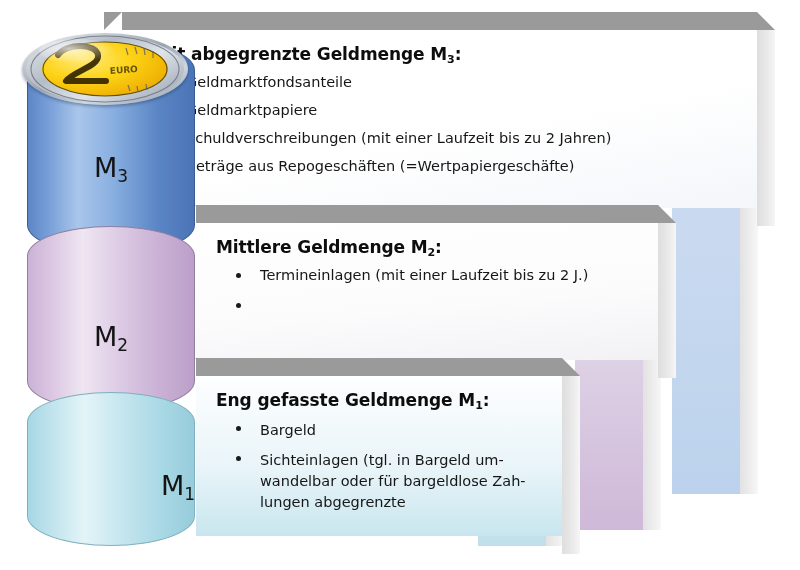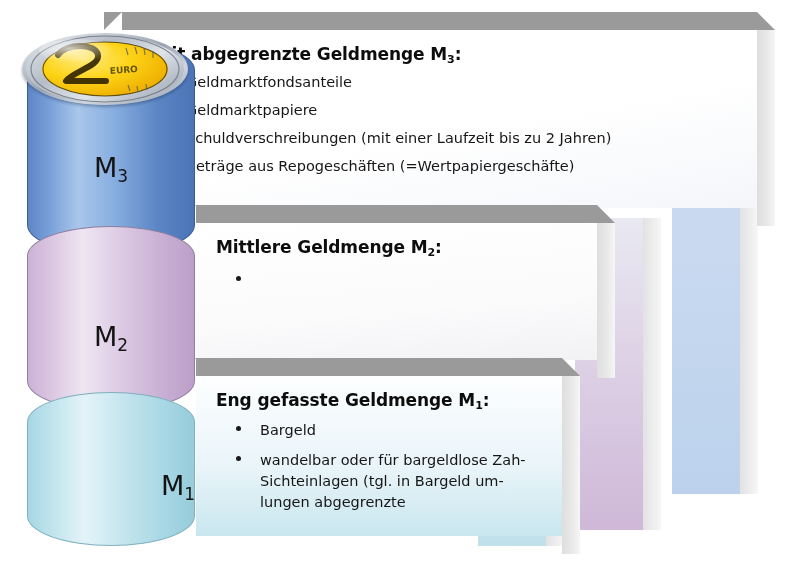--- a/index.html
+++ b/index.html
@@ -33,21 +33,21 @@
   .panel .bevel:before{content:"";position:absolute;left:-18px;top:0;
                 width:0;height:0;border-style:solid;
                 border-width:18px 18px 0 0;border-color:#9a9a9a transparent transparent transparent;}
   .panel .rightside{position:absolute;left:100%;top:18px;width:18px;bottom:-18px;
                 background:linear-gradient(90deg,#dededf 0%,#eaeaeb 60%,#f6f6f7 100%);}
   .panel .body{position:absolute;left:0;top:18px;right:0;bottom:0;
                padding:14px 18px 10px 18px;box-sizing:border-box;}
 
   #panel-m3{left:122px;top:12px;width:635px;height:196px;}
   #panel-m3 .body{background:linear-gradient(170deg,#ffffff 0%,#ffffff 55%,#f4f6fa 100%);}
-  #panel-m2{left:196px;top:205px;width:401px;height:155px;}
+  #panel-m2{left:196px;top:205px;width:462px;height:155px;}
   #panel-m2 .body{background:linear-gradient(175deg,#ffffff 0%,#fbfbfc 60%,#f2f2f5 100%);}
   #panel-m1{left:196px;top:358px;width:366px;height:178px;}
   #panel-m1 .body{background:linear-gradient(180deg,#fdfeff 0%,#eaf5f9 55%,#c9e6ef 100%);}
 
   .ptitle{font-weight:bold;font-size:17px;color:#0d0d0d;margin:0 0 10px 2px;
           letter-spacing:-0.1px;}
   .ptitle sub{font-size:11px;vertical-align:baseline;position:relative;top:3px;}
   ul.plist{list-style:none;margin:0;padding:0;}
   ul.plist li{position:relative;padding-left:46px;font-size:14.5px;color:#161616;
               line-height:17px;margin-bottom:11px;}
@@ -134,36 +134,37 @@
       </ul>
     </div>
   </div>
 
   <div class="panel" id="panel-m2">
     <div class="bevel"></div>
     <div class="rightside"></div>
     <div class="body">
       <div class="ptitle"><span>Mittlere Geldmenge M</span><sub>2</sub><span>:</span></div>
       <ul class="plist">
+        <li><span class="bullet"></span><span>Termineinlagen (mit einer Laufzeit bis zu 2 J.)</span></li>
         <li><span class="bullet"></span></li>
       </ul>
     </div>
   </div>
 
   <div class="panel" id="panel-m1">
     <div class="bevel"></div>
     <div class="rightside"></div>
     <div class="body">
       <div class="ptitle"><span>Eng gefasste Geldmenge M</span><sub>1</sub><span>:</span></div>
       <ul class="plist">
         <li><span class="bullet"></span><span>Bargeld</span></li>
         <li>
             <span class="bullet"></span>
+          <span class="l2">Sichteinlagen (tgl. in Bargeld um-</span>
           <span class="l2">wandelbar oder für bargeldlose Zah-</span>
-          <span class="l2">Sichteinlagen (tgl. in Bargeld um-</span>
           <span class="l2">lungen abgegrenzte</span>
         </li>
       </ul>
     </div>
   </div>
 
   <div id="cyl">
     <div class="seg" id="seg3">
       <div class="tube"></div>
       <div class="lbl"><span>M</span><sub>3</sub></div>

